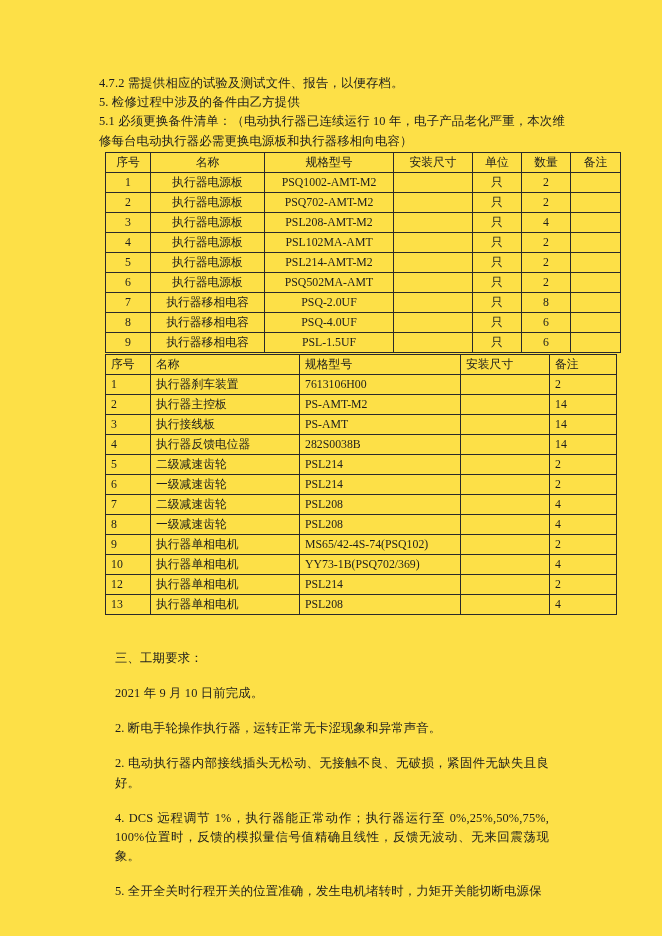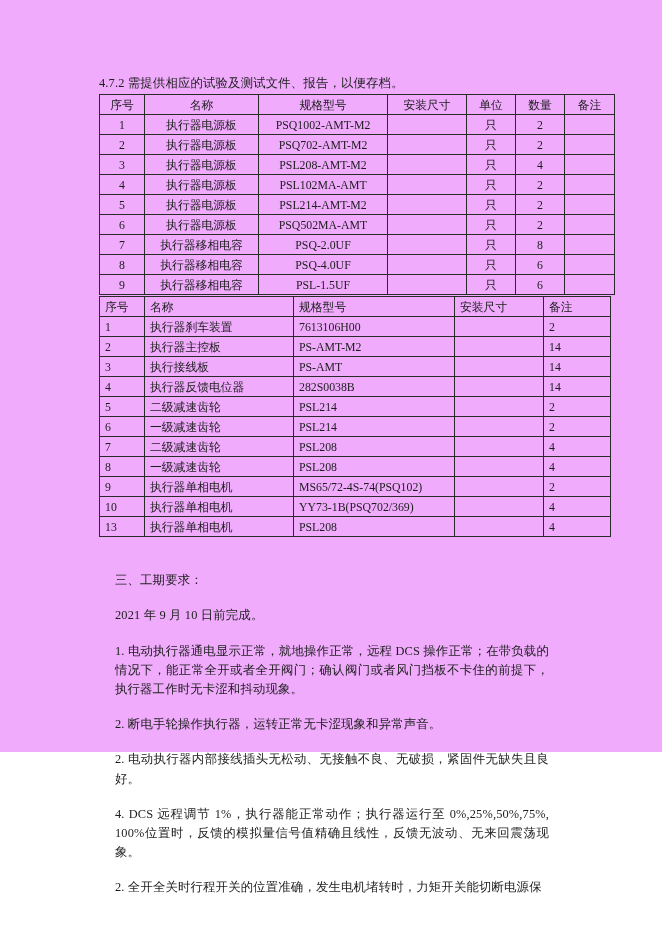--- a/index.html
+++ b/index.html
@@ -12,22 +12,22 @@
     height: 936px;
     position: relative;
     font-family: "Liberation Serif", "DejaVu Serif", serif;
     color: #1a1a1a;
     overflow: hidden;
   }
   .page {
     position: absolute;
     left: 0; top: 0;
     width: 662px;
-    height: 752px;
-    background: #f0abfc;
+    height: 936px;
+    background: #fde047;
     font-family: Liberation Serif, serif;
   }
   .content {
     position: absolute;
     left: 99px;
     top: 74px;
     width: 466px;
   }
   .para {
     font-size: 12.4px;
@@ -40,21 +40,21 @@
   }
   .para-block {
     margin: 0 0 0 0;
   }
   .spacer-lg { height: 18px; }
 
   table.doc-table {
     border-collapse: collapse;
     width: 466px;
     table-layout: fixed;
-    margin: 1px 0 0 0;
+    margin: 1px 0 0 6px;
   }
   table.doc-table td, table.doc-table th {
     border: 1px solid #2a2a2a;
     font-size: 11.8px;
     line-height: 14px;
     height: 19px;
     padding: 0 3px;
     font-weight: normal;
     color: #1d1d1d;
     overflow: hidden;
@@ -82,20 +82,22 @@
   .tail-text p { margin: 16px; }
 </style>
 </head>
 <body>
 
 <div class="page">
   <div class="content">
 
     <div class="para-block">
       <p class="para">4.7.2 需提供相应的试验及测试文件、报告，以便存档。</p>
+      <p class="para">5. 检修过程中涉及的备件由乙方提供</p>
+      <p class="para">5.1 必须更换备件清单：（电动执行器已连续运行 10 年，电子产品老化严重，本次维修每台电动执行器必需更换电源板和执行器移相向电容）</p>
     </div>
 
     <table class="doc-table t1">
       <thead>
         <tr>
           <th class="c-seq">序号</th>
           <th class="c-name">名称</th>
           <th class="c-model">规格型号</th>
           <th class="c-size">安装尺寸</th>
           <th class="c-unit">单位</th>
@@ -252,47 +254,53 @@
         <tr>
           <td class="c2-seq">8</td>
           <td class="c2-name">一级减速齿轮</td>
           <td class="c2-model">PSL208</td>
           <td class="c2-size"></td>
           <td class="c2-note">4</td>
         </tr>
         <tr>
           <td class="c2-seq">9</td>
           <td class="c2-name">执行器单相电机</td>
-          <td class="c2-model">MS65/72-4S-74(PSQ102)</td>
+          <td class="c2-model">MS65/42-4S-74(PSQ102)</td>
           <td class="c2-size"></td>
           <td class="c2-note">2</td>
         </tr>
         <tr>
           <td class="c2-seq">10</td>
           <td class="c2-name">执行器单相电机</td>
           <td class="c2-model">YY73-1B(PSQ702/369)</td>
           <td class="c2-size"></td>
           <td class="c2-note">4</td>
         </tr>
         <tr>
+          <td class="c2-seq">12</td>
+          <td class="c2-name">执行器单相电机</td>
+          <td class="c2-model">PSL214</td>
+          <td class="c2-size"></td>
+          <td class="c2-note">2</td>
+        </tr>
+        <tr>
           <td class="c2-seq">13</td>
           <td class="c2-name">执行器单相电机</td>
           <td class="c2-model">PSL208</td>
           <td class="c2-size"></td>
           <td class="c2-note">4</td>
         </tr>
       </tbody>
     </table>
 
     <div class="spacer-lg"></div>
 
     <div class="tail-text">
       <p class="para">三、工期要求：</p>
       <p class="para">2021 年 9 月 10 日前完成。</p>
-      <p class="para">1. 电动执行器通电显示正常，就地操作正常，远程 DCS 操作正常；在带负载的情况下，能正常全开或者全开阀门；确认阀门或者风门挡板不卡住的前提下，执行器工作时无卡涩和抖动现象。</p>
       <p class="para">2. 断电手轮操作执行器，运转正常无卡涩现象和异常声音。</p>
       <p class="para">2. 电动执行器内部接线插头无松动、无接触不良、无破损，紧固件无缺失且良好。</p>
       <p class="para">4. DCS 远程调节 1%，执行器能正常动作；执行器运行至 0%,25%,50%,75%, 100%位置时，反馈的模拟量信号值精确且线性，反馈无波动、无来回震荡现象。</p>
-      <p class="para">2. 全开全关时行程开关的位置准确，发生电机堵转时，力矩开关能切断电源保</p>
+      <p class="para">5. 全开全关时行程开关的位置准确，发生电机堵转时，力矩开关能切断电源保</p>
     </div>
 
   </div>
 </div>
 
 </body></html>

